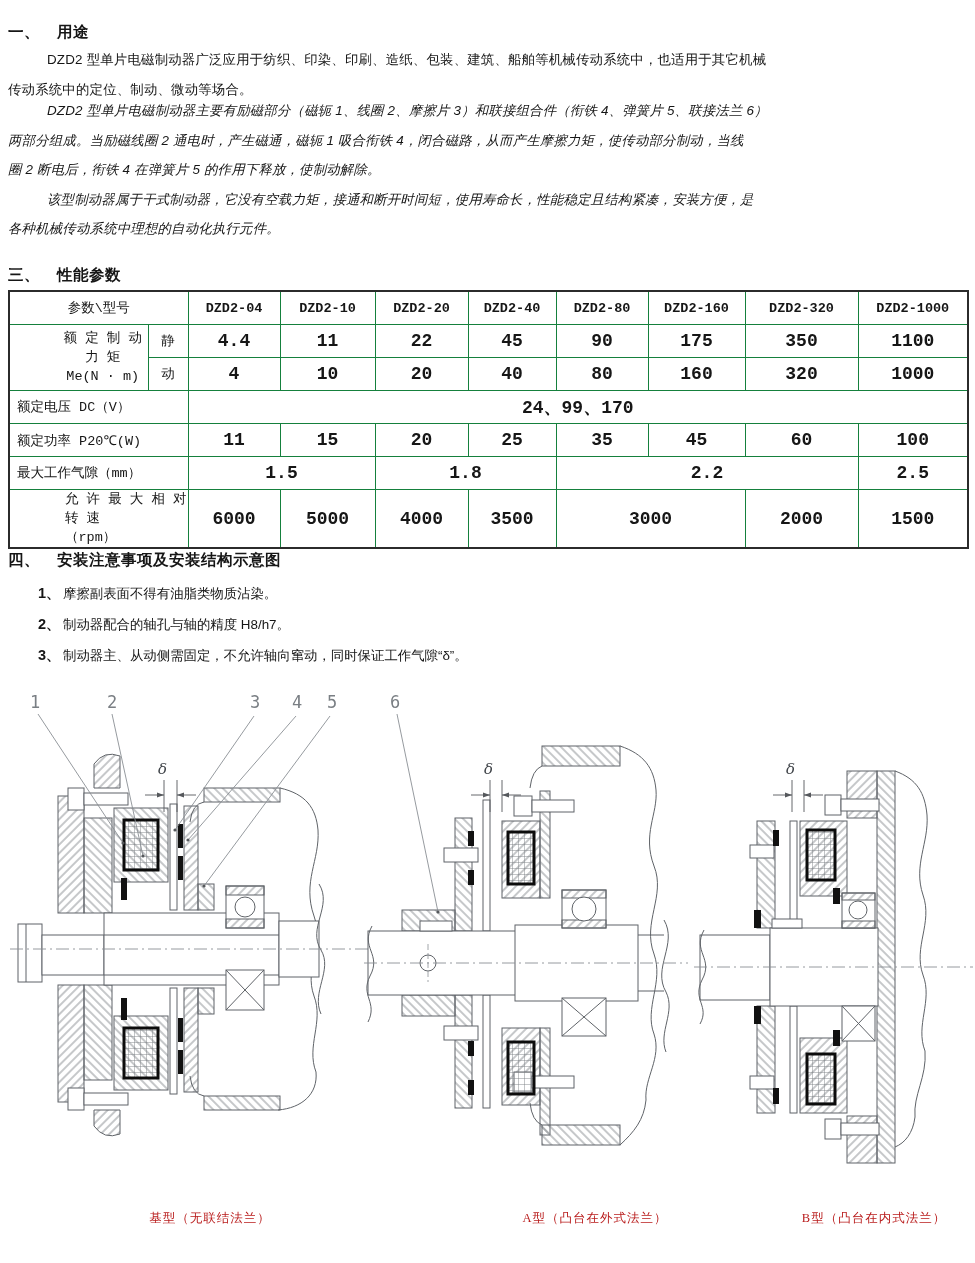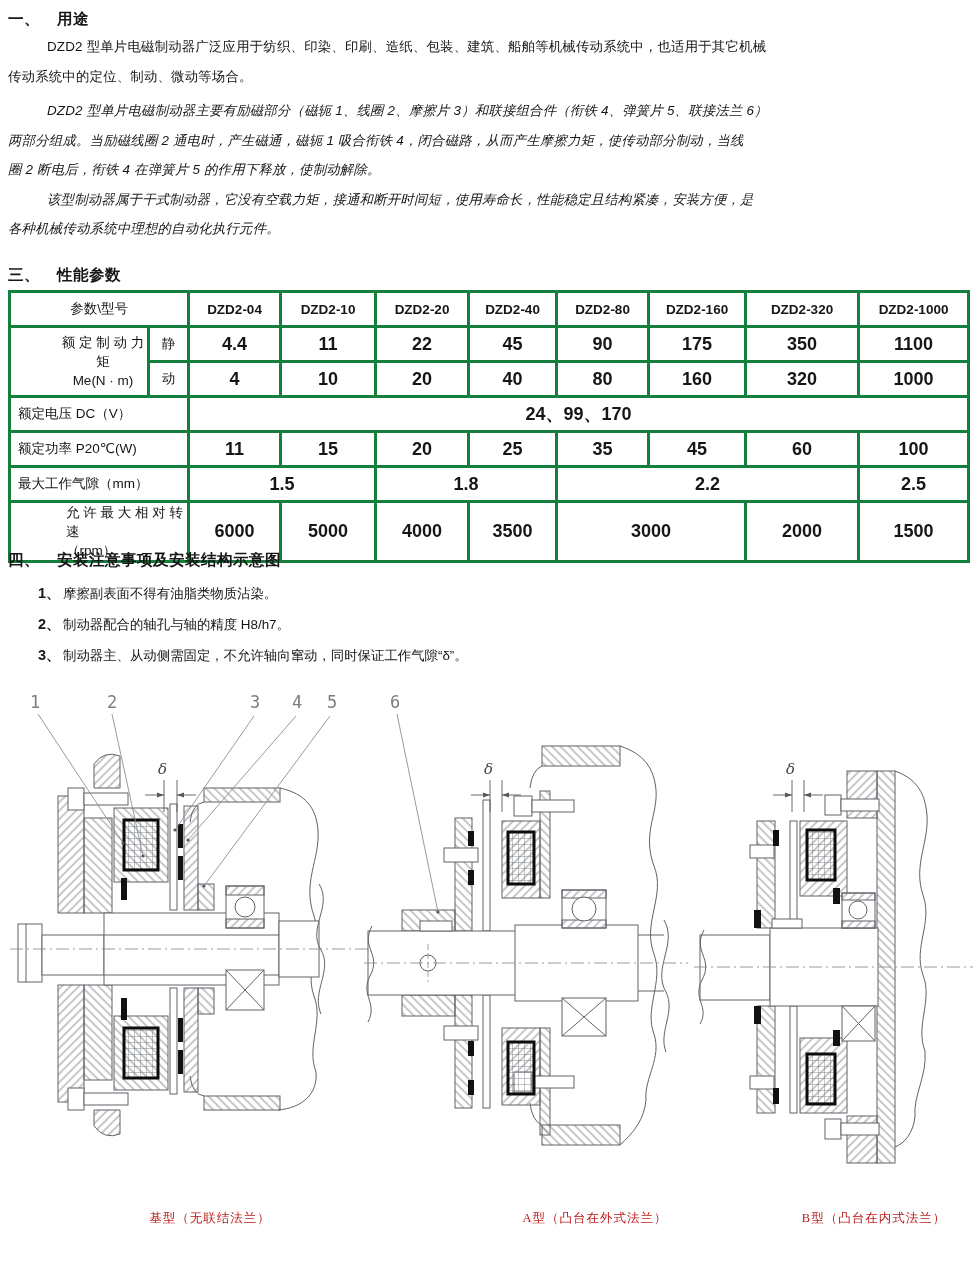--- a/index.html
+++ b/index.html
@@ -1,32 +1,32 @@
 <!DOCTYPE html>
 <html><head>
 <meta charset="utf-8">
 <style>
   html,body{margin:0;padding:0;background:#fff;}
   .page{position:relative;width:975px;height:1263px;background:#ffffff;overflow:hidden;
         font-family:"Liberation Sans","DejaVu Sans",sans-serif;color:#161616;}
   .sec{position:absolute;left:8px;right:7px;}
-  #sec1{top:6px;} #sec2{top:96px;} #sec3{top:262px;} #sec4{top:547px;}
+  #sec1{top:19px;} #sec2{top:96px;} #sec3{top:262px;} #sec4{top:547px;}
   .h{line-height:26px;font-weight:700;font-size:15.5px;letter-spacing:.5px;}
   .h-num{display:inline-block;width:49px;}
   .pline{line-height:30px;font-size:13.4px;letter-spacing:.2px;white-space:nowrap;}
   #sec2 .pline{line-height:29.5px;font-style:italic;}
   .indent{padding-left:39px;}
   .items{margin-top:5px;}
   .item{line-height:31px;font-size:13.4px;padding-left:30px;white-space:nowrap;}
   .item-num{font-weight:700;font-size:14.5px;display:inline-block;width:25px;}
 
   table.perf{position:absolute;left:8px;top:290px;width:959px;border-collapse:collapse;
              table-layout:fixed;border:2px solid #2b2b2b;}
-  .perf td,.perf th{border:3px solid #15803d;text-align:center;vertical-align:middle;
-             font-size:13.5px;padding:0;height:32px;overflow:hidden;}
+  .perf td,.perf th{border:1px solid #15803d;text-align:center;vertical-align:middle;
+             font-size:13.5px;padding:0;height:32px;overflow:hidden;font-family:Liberation Mono, monospace;}
   .perf .r-speed td{height:49px;}
   .perf th{font-weight:700;font-size:13.5px;}
   .perf .corner{font-weight:400;}
   .perf .lab{text-align:left;padding-left:7px;}
   .perf .val{font-weight:700;font-size:18px;}
   .perf .two div{line-height:19px;margin-left:48px;}
 
   #figs{position:absolute;left:0;top:688px;width:975px;height:565px;}
   .fig{position:absolute;top:0;}
   .cap{position:absolute;top:522px;text-align:center;font-size:12.5px;color:#b91c1c;

